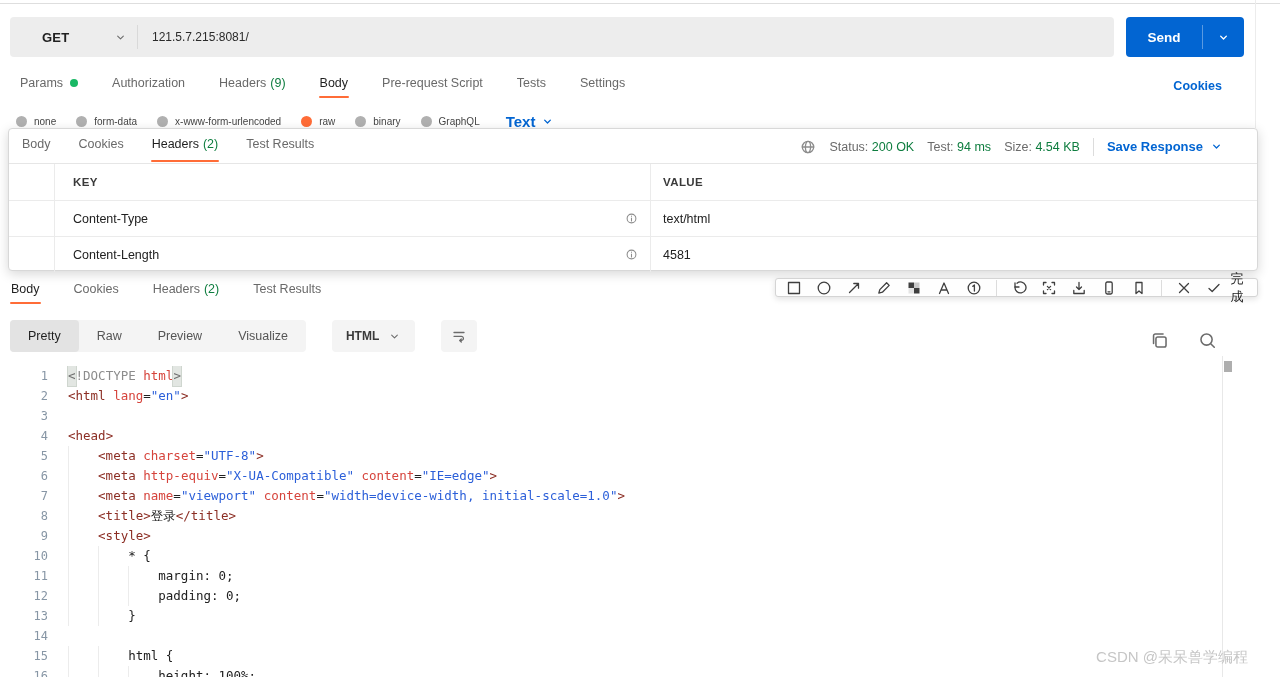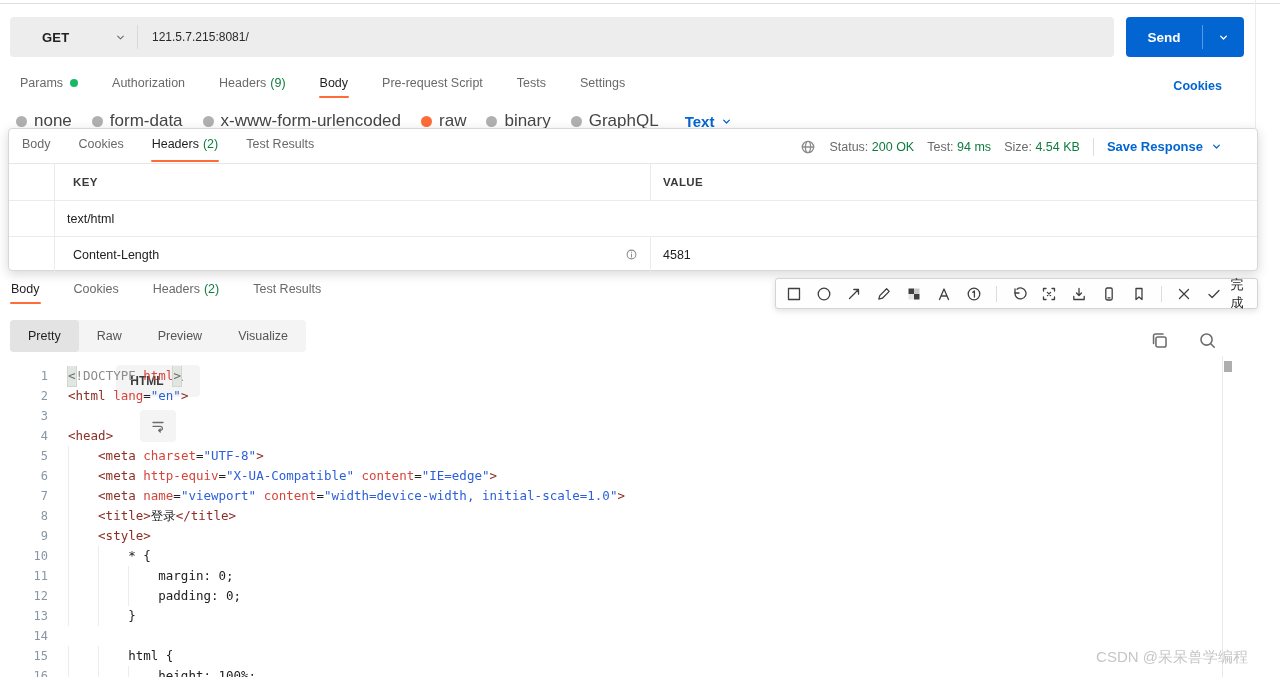--- a/index.html
+++ b/index.html
@@ -48,21 +48,21 @@
     background:var(--dotgreen);margin-left:7px;}
   .tab.active{color:#1f1f1f;}
   .tab.active::after{content:"";position:absolute;left:0;right:0;bottom:3px;
     height:2.5px;border-radius:2px;background:var(--orange);}
   .req-tabs{left:19px;top:70px;}
   .cookies{left:auto;right:58px;top:79px;color:var(--blue);font-size:12.5px;
     font-weight:bold;cursor:pointer;text-decoration:none;}
 
   
   .btrow{left:16px;top:111px;display:flex;gap:20px;align-items:center;height:20px;}
-  .btopt{display:flex;align-items:center;gap:7px;font-size:17px;color:#454545;text-align:right;}
+  .btopt{display:flex;align-items:center;gap:7px;font-size:10px;color:#454545;text-align:right;}
   .radio{width:11px;height:11px;border-radius:50%;background:#b0b0b0;}
   .radio.sel{background:var(--orange);}
   .fmt{display:flex;align-items:center;gap:6px;color:var(--blue);font-weight:bold;
     font-size:15px;margin-left:6px;cursor:pointer;}
 
   
   .overlay{left:8px;top:128px;width:1250px;height:143px;background:#fff;
     border:1px solid #d8d8d8;border-radius:4px;
     box-shadow:0 3px 12px rgba(0,0,0,.16);}
   .ov-head{position:relative;height:35px;border-bottom:1px solid var(--border);
@@ -82,31 +82,31 @@
   .trow{display:flex;height:36px;align-items:center;font-size:12.5px;}
   .trow + .trow{border-top:1px solid #ebebeb;}
   .c-gut{width:46px;align-self:stretch;border-right:1px solid #ebebeb;}
   .c-key{width:596px;align-self:stretch;display:flex;align-items:center;
     justify-content:space-between;padding:0 12px 0 18px;
     border-right:1px solid #ebebeb;}
   .c-val{flex:1;padding-left:12px;}
   .thead{font-weight:bold;font-size:11.5px;color:#3a3a3a;letter-spacing:.4px;}
 
   
-  .anno{left:775px;top:278px;width:483px;height:31px;background:#fefefe;
+  .anno{left:775px;top:278px;width:483px;height:19px;background:#fefefe;
     border:1px solid #d4d4d4;border-radius:3px;box-shadow:0 2px 6px rgba(0,0,0,.12);
     display:flex;align-items:center;padding:0 10px;gap:14px;}
   .tbtn{border:none;background:transparent;padding:0;display:flex;
     align-items:center;gap:5px;cursor:pointer;}
   .tdivider{width:1px;height:16px;background:#dcdcdc;}
   .tdone{font-size:13px;color:#222;font-family:"Liberation Sans",sans-serif;}
 
   
   .resp2{left:10px;top:276px;}
-  .view-bar{left:10px;top:320px;display:flex;gap:13px;align-items:center;flex-direction:column;}
+  .view-bar{left:10px;top:320px;display:flex;gap:26px;align-items:center;}
   .seg{display:flex;background:#f4f4f4;border-radius:4px;height:32px;
     align-items:stretch;}
   .segitem{padding:0 18px;font-size:12.5px;color:#555;line-height:32px;
     border-radius:4px;cursor:pointer;}
   .segitem.active{background:#e3e3e3;color:#1f1f1f;}
   .lang{height:32px;background:#f4f4f4;border-radius:4px;display:flex;
     align-items:center;gap:9px;padding:0 14px;font-size:12px;font-weight:bold;
     color:#3a3a3a;cursor:pointer;}
   .wrap-btn{width:36px;height:32px;background:#f4f4f4;border:none;border-radius:4px;
     display:flex;align-items:center;justify-content:center;cursor:pointer;}
@@ -240,20 +240,29 @@
   <div id="headers-table">
       <div class="trow thead">
         <div class="c-gut"></div>
         <div class="c-key">
           <span>KEY</span>
         </div>
         <div class="c-val">VALUE</div>
       </div>
       <div class="trow">
         <div class="c-gut"></div>
+        <div class="c-key">
+          <span>Content-Type</span>
+          <span class="ic lgray sm">
+            <svg viewBox="0 0 16 16">
+              <circle cx="8" cy="8" r="5.4"></circle>
+              <path d="M8 7.3V11M8 5.1v.2"></path>
+            </svg>
+          </span>
+        </div>
         <div class="c-val">text/html</div>
       </div>
       <div class="trow">
         <div class="c-gut"></div>
         <div class="c-key">
           <span>Content-Length</span>
           <span class="ic lgray sm">
             <svg viewBox="0 0 16 16">
               <circle cx="8" cy="8" r="5.4"></circle>
               <path d="M8 7.3V11M8 5.1v.2"></path>

